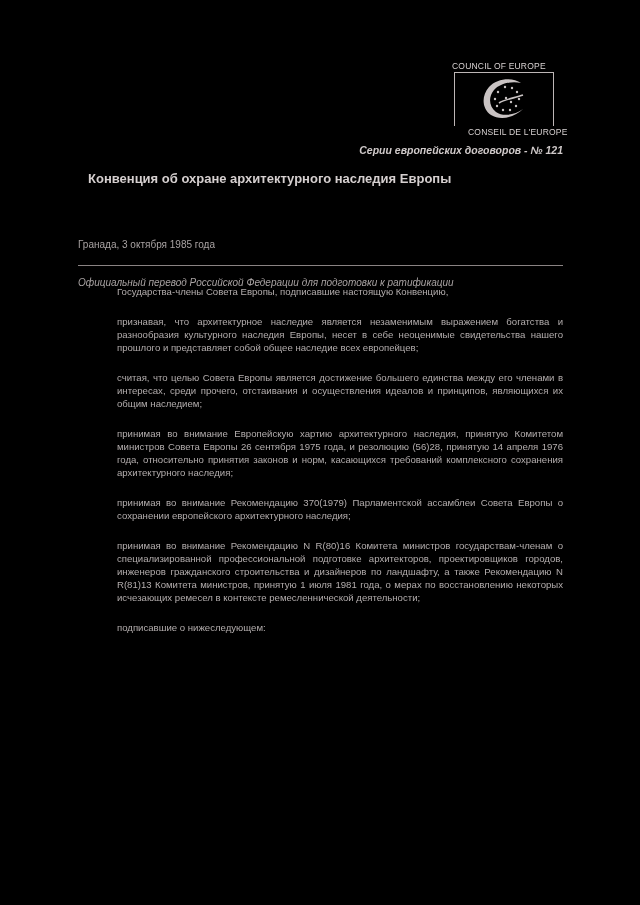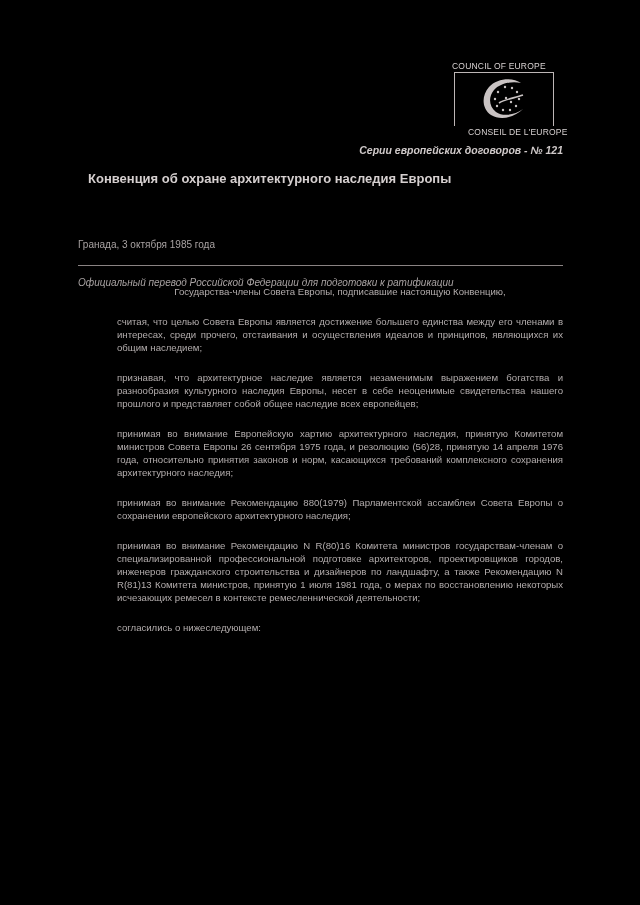--- a/index.html
+++ b/index.html
@@ -46,20 +46,20 @@
   <div class="logo-bot">CONSEIL DE L'EUROPE</div>
 </div>
 
 <div class="series">Серии европейских договоров - № 121</div>
 <div class="title">Конвенция об охране архитектурного наследия Европы</div>
 <div class="place">Гранада, 3 октября 1985 года</div>
 <div class="translation">Официальный перевод Российской Федерации для подготовки к ратификации</div>
 <div class="rule"></div>
 
 <div class="body">
-  <p style="text-align:center">Государства-члены Совета Европы, подписавшие настоящую Конвенцию,</p>
+  <p style="text-align:left">Государства-члены Совета Европы, подписавшие настоящую Конвенцию,</p>
+  <p>признавая, что архитектурное наследие является незаменимым выражением богатства и разнообразия культурного наследия Европы, несет в себе неоценимые свидетельства нашего прошлого и представляет собой общее наследие всех европейцев;</p>
   <p>считая, что целью Совета Европы является достижение большего единства между его членами в интересах, среди прочего, отстаивания и осуществления идеалов и принципов, являющихся их общим наследием;</p>
-  <p>признавая, что архитектурное наследие является незаменимым выражением богатства и разнообразия культурного наследия Европы, несет в себе неоценимые свидетельства нашего прошлого и представляет собой общее наследие всех европейцев;</p>
   <p>принимая во внимание Европейскую хартию архитектурного наследия, принятую Комитетом министров Совета Европы 26 сентября 1975 года, и резолюцию (56)28, принятую 14 апреля 1976 года, относительно принятия законов и норм, касающихся требований комплексного сохранения архитектурного наследия;</p>
-  <p>принимая во внимание Рекомендацию 880(1979) Парламентской ассамблеи Совета Европы о сохранении европейского архитектурного наследия;</p>
+  <p>принимая во внимание Рекомендацию 370(1979) Парламентской ассамблеи Совета Европы о сохранении европейского архитектурного наследия;</p>
   <p>принимая во внимание Рекомендацию N R(80)16 Комитета министров государствам-членам о специализированной профессиональной подготовке архитекторов, проектировщиков городов, инженеров гражданского строительства и дизайнеров по ландшафту, а также Рекомендацию N R(81)13 Комитета министров, принятую 1 июля 1981 года, о мерах по восстановлению некоторых исчезающих ремесел в контексте ремесленнической деятельности;</p>
-  <p style="text-align:left">согласились о нижеследующем:</p>
+  <p style="text-align:left">подписавшие о нижеследующем:</p>
 </div>
 
 </body></html>

